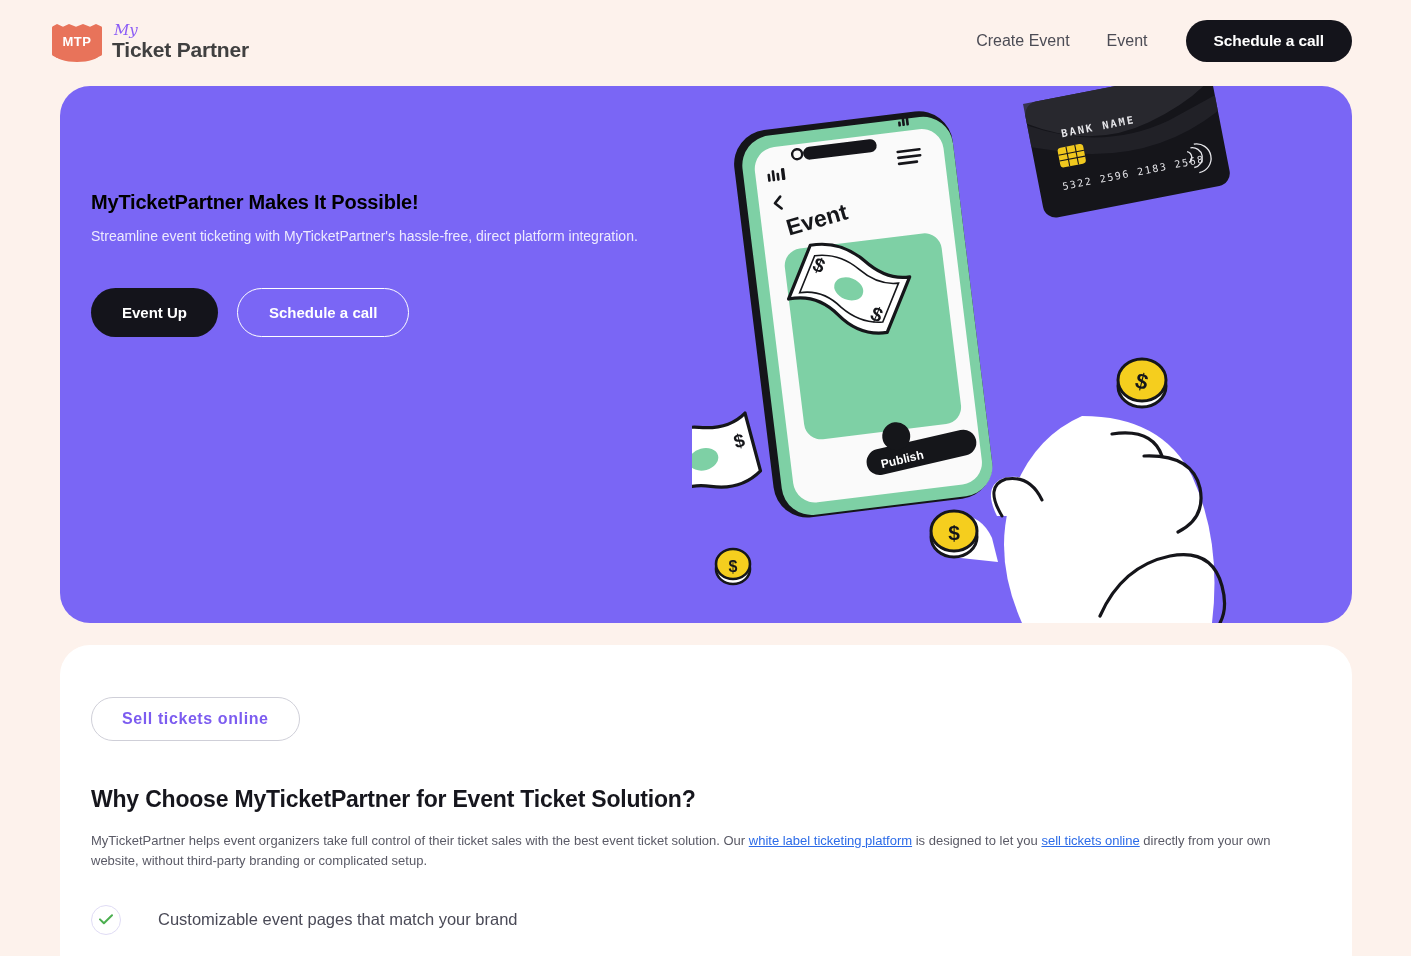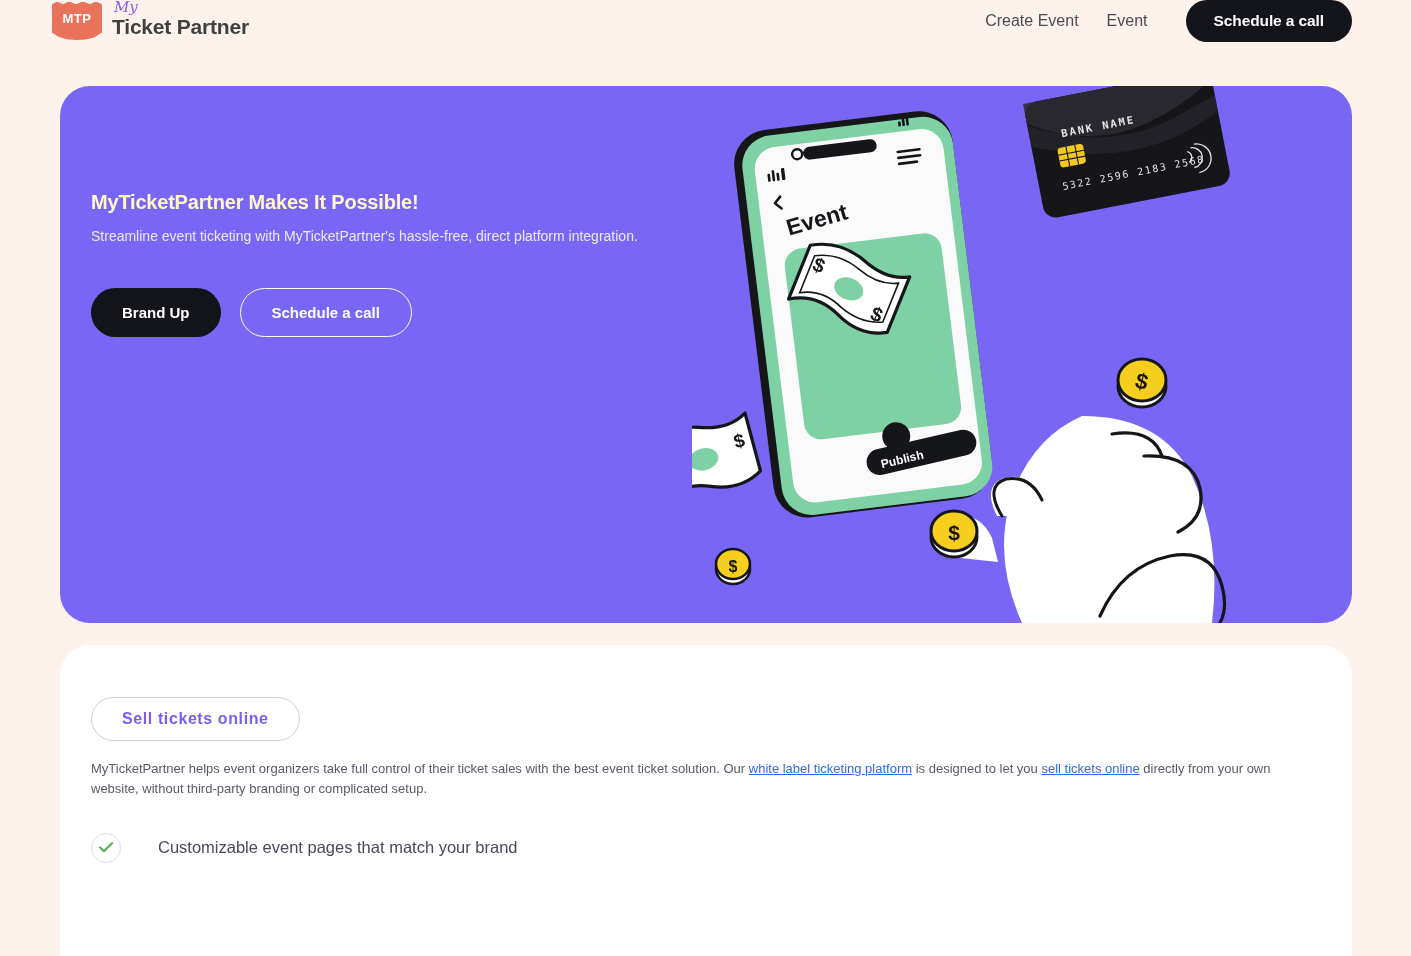--- a/index.html
+++ b/index.html
@@ -7,21 +7,21 @@
     width: 1411px; height: 956px;
     background: #FDF2EC;
     font-family: "Liberation Sans", sans-serif;
     overflow: hidden;
   }
 
   
   .header {
     position: absolute; top: 0; left: 0;
     width: 1411px; height: 86px;
-    display: flex; align-items: flex-start;
+    display: flex; align-items: center;
     padding: 0 59px 4px 52px;
   }
   .brand { display: flex; align-items: center; gap: 10px; }
   .logo-mark {
     position: relative;
     width: 50px; height: 34px;
     display: flex; align-items: center; justify-content: center;
   }
   .logo-ticket {
     position: absolute; inset: 0;
@@ -49,20 +49,21 @@
     margin-left: 2px; margin-bottom: 1px;
   }
   .brand-name {
     font-size: 21px; font-weight: bold; color: #404040;
     letter-spacing: -0.2px;
   }
   .nav { margin-left: auto; display: flex; align-items: center; gap: 28px; }
   .nav-link {
     font-size: 16px; color: #4C4C55; text-decoration: none;
     white-space: nowrap;
+    margin-left: 9px;
   }
   .nav-cta {
     background: #14141B; color: #FFFFFF;
     font-size: 15.5px; font-weight: bold;
     padding: 12px 28px; border-radius: 999px;
     border: none; cursor: pointer;
     margin-left: 10px;
     font-family: "Liberation Sans", sans-serif;
     letter-spacing: -0.1px;
   }
@@ -76,21 +77,21 @@
     overflow: hidden;
   }
   .hero-copy { position: absolute; left: 31px; top: 77px; width: 620px; }
   .hero-title {
     color: #FFFFFF;
     font-size: 45px; font-weight: 300;
     line-height: 1.33;
     letter-spacing: -0.3px;
   }
   .hero-sub {
-    color: #fef9c3; font-size: 20px; font-weight: bold;
+    color: #000000; font-size: 20px; font-weight: bold;
     margin-top: 28px; letter-spacing: -0.2px;
   }
   .hero-body {
     color: #EDEAFE; font-size: 14px; line-height: 1.65;
     margin-top: 11px; max-width: 580px;
   }
   .hero-actions { display: flex; gap: 19px; margin-top: 40px; }
   .btn-dark {
     background: #14141B; color: #FFFFFF; border: none;
     font-size: 15px; font-weight: bold;
@@ -175,21 +176,21 @@
     <button class="nav-cta">Schedule a call</button>
   </div>
 </div>
 
 <div class="hero">
 
   <div class="hero-copy">
     <div class="hero-sub">MyTicketPartner Makes It Possible!</div>
     <p class="hero-body">Streamline event ticketing with MyTicketPartner's hassle-free, direct platform integration.</p>
     <div class="hero-actions">
-      <button class="btn-dark">Brand Up</button>
+      <button class="btn-dark">Event Up</button>
       <button class="btn-outline">Schedule a call</button>
     </div>
   </div>
 
   <div class="hero-art">
     <svg viewBox="0 0 660 537" width="660" height="537">
 
       <g transform="translate(331,18) rotate(-11)">
         <rect x="0" y="0" width="190" height="118" rx="13" fill="#15151A"></rect>
         <path d="M0 20 Q 60 58 120 42 Q 165 30 190 10 L190 0 L0 0 Z" fill="#2C2C33" opacity="0.85"></path>
@@ -286,20 +287,21 @@
       </g>
 
     </svg>
   </div>
 </div>
 
 <div class="content-card">
 
   <div class="pill">Sell tickets online</div>
 
+  <h2 class="section-title">Why Choose MyTicketPartner for Event Ticket Solution?</h2>
 
   <p class="section-body">
     <span>MyTicketPartner helps event organizers take full control of their ticket sales with the best event ticket solution. Our </span><a href="#">white label ticketing platform</a><span> is designed to let you </span><a href="#">sell tickets online</a><span> directly from your own website, without third-party branding or complicated setup.</span>
   </p>
 
   <div class="check-list">
     <div class="check-row">
       <span class="check-circle">
         <svg width="14" height="11" viewBox="0 0 14 11">
             <path d="M1 5.4 L4.9 9.3 L13 1.2" fill="none" stroke="#4CAF50" stroke-width="2" stroke-linecap="round" stroke-linejoin="round"></path>

